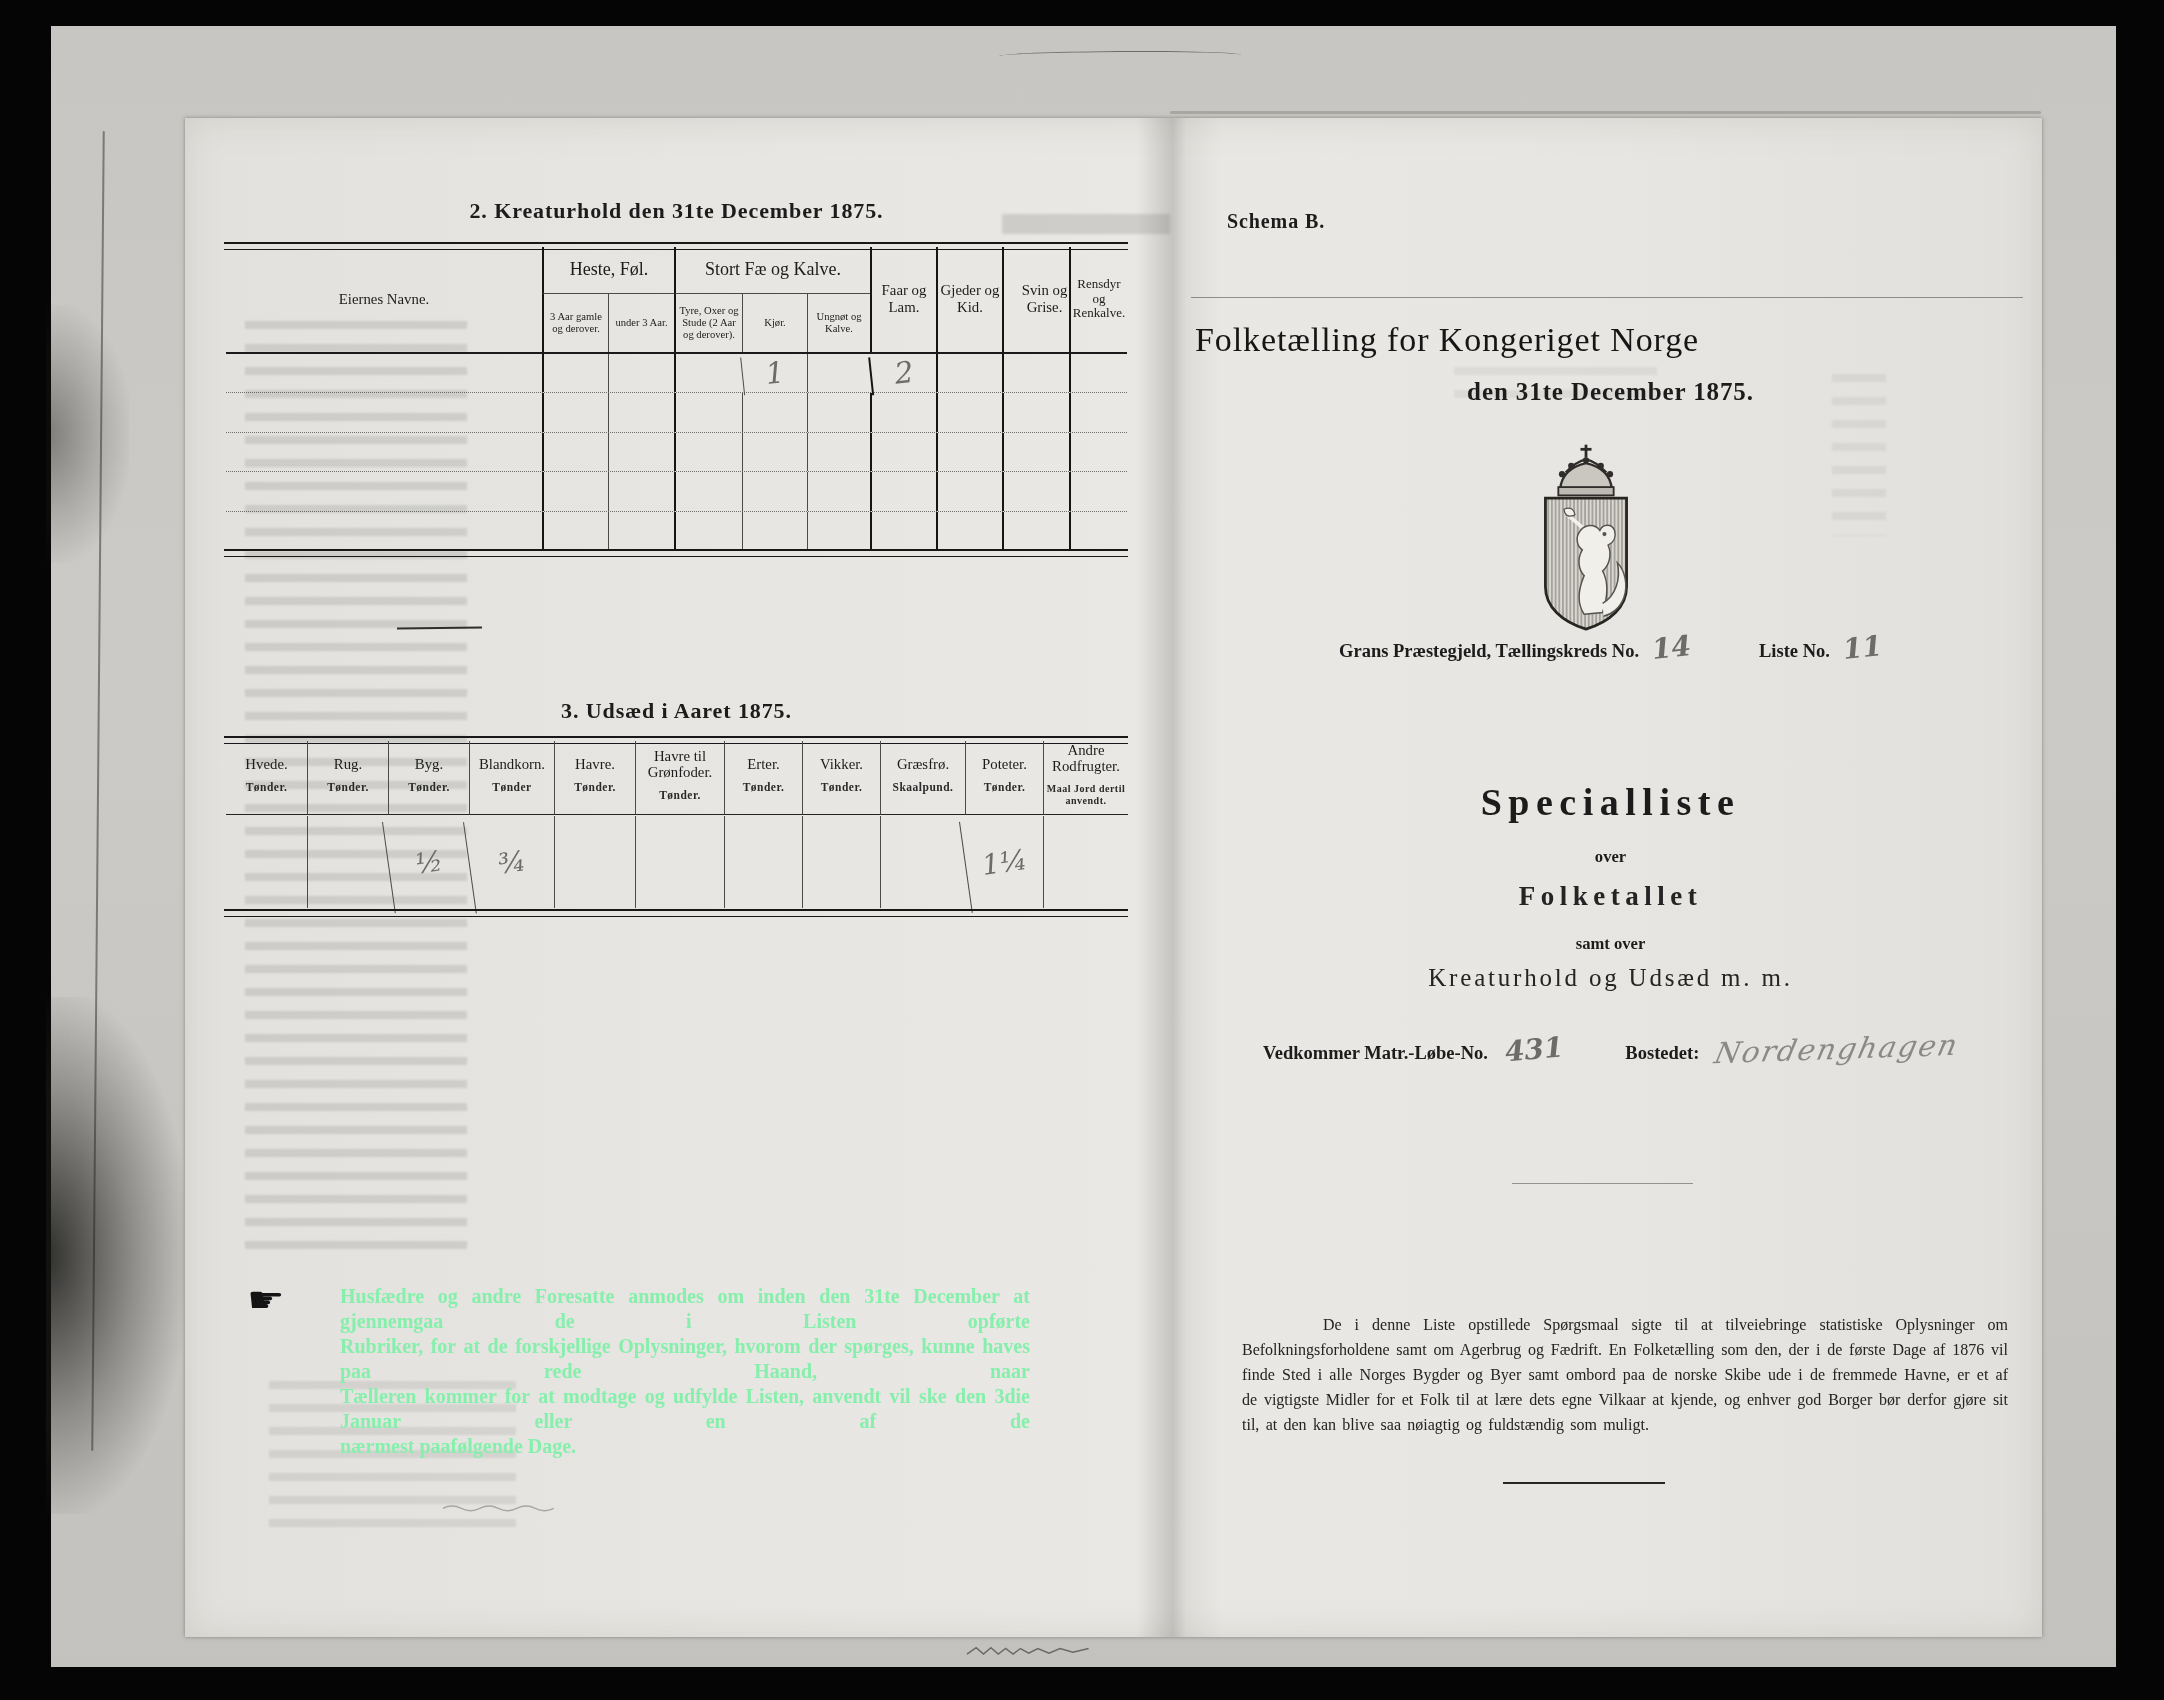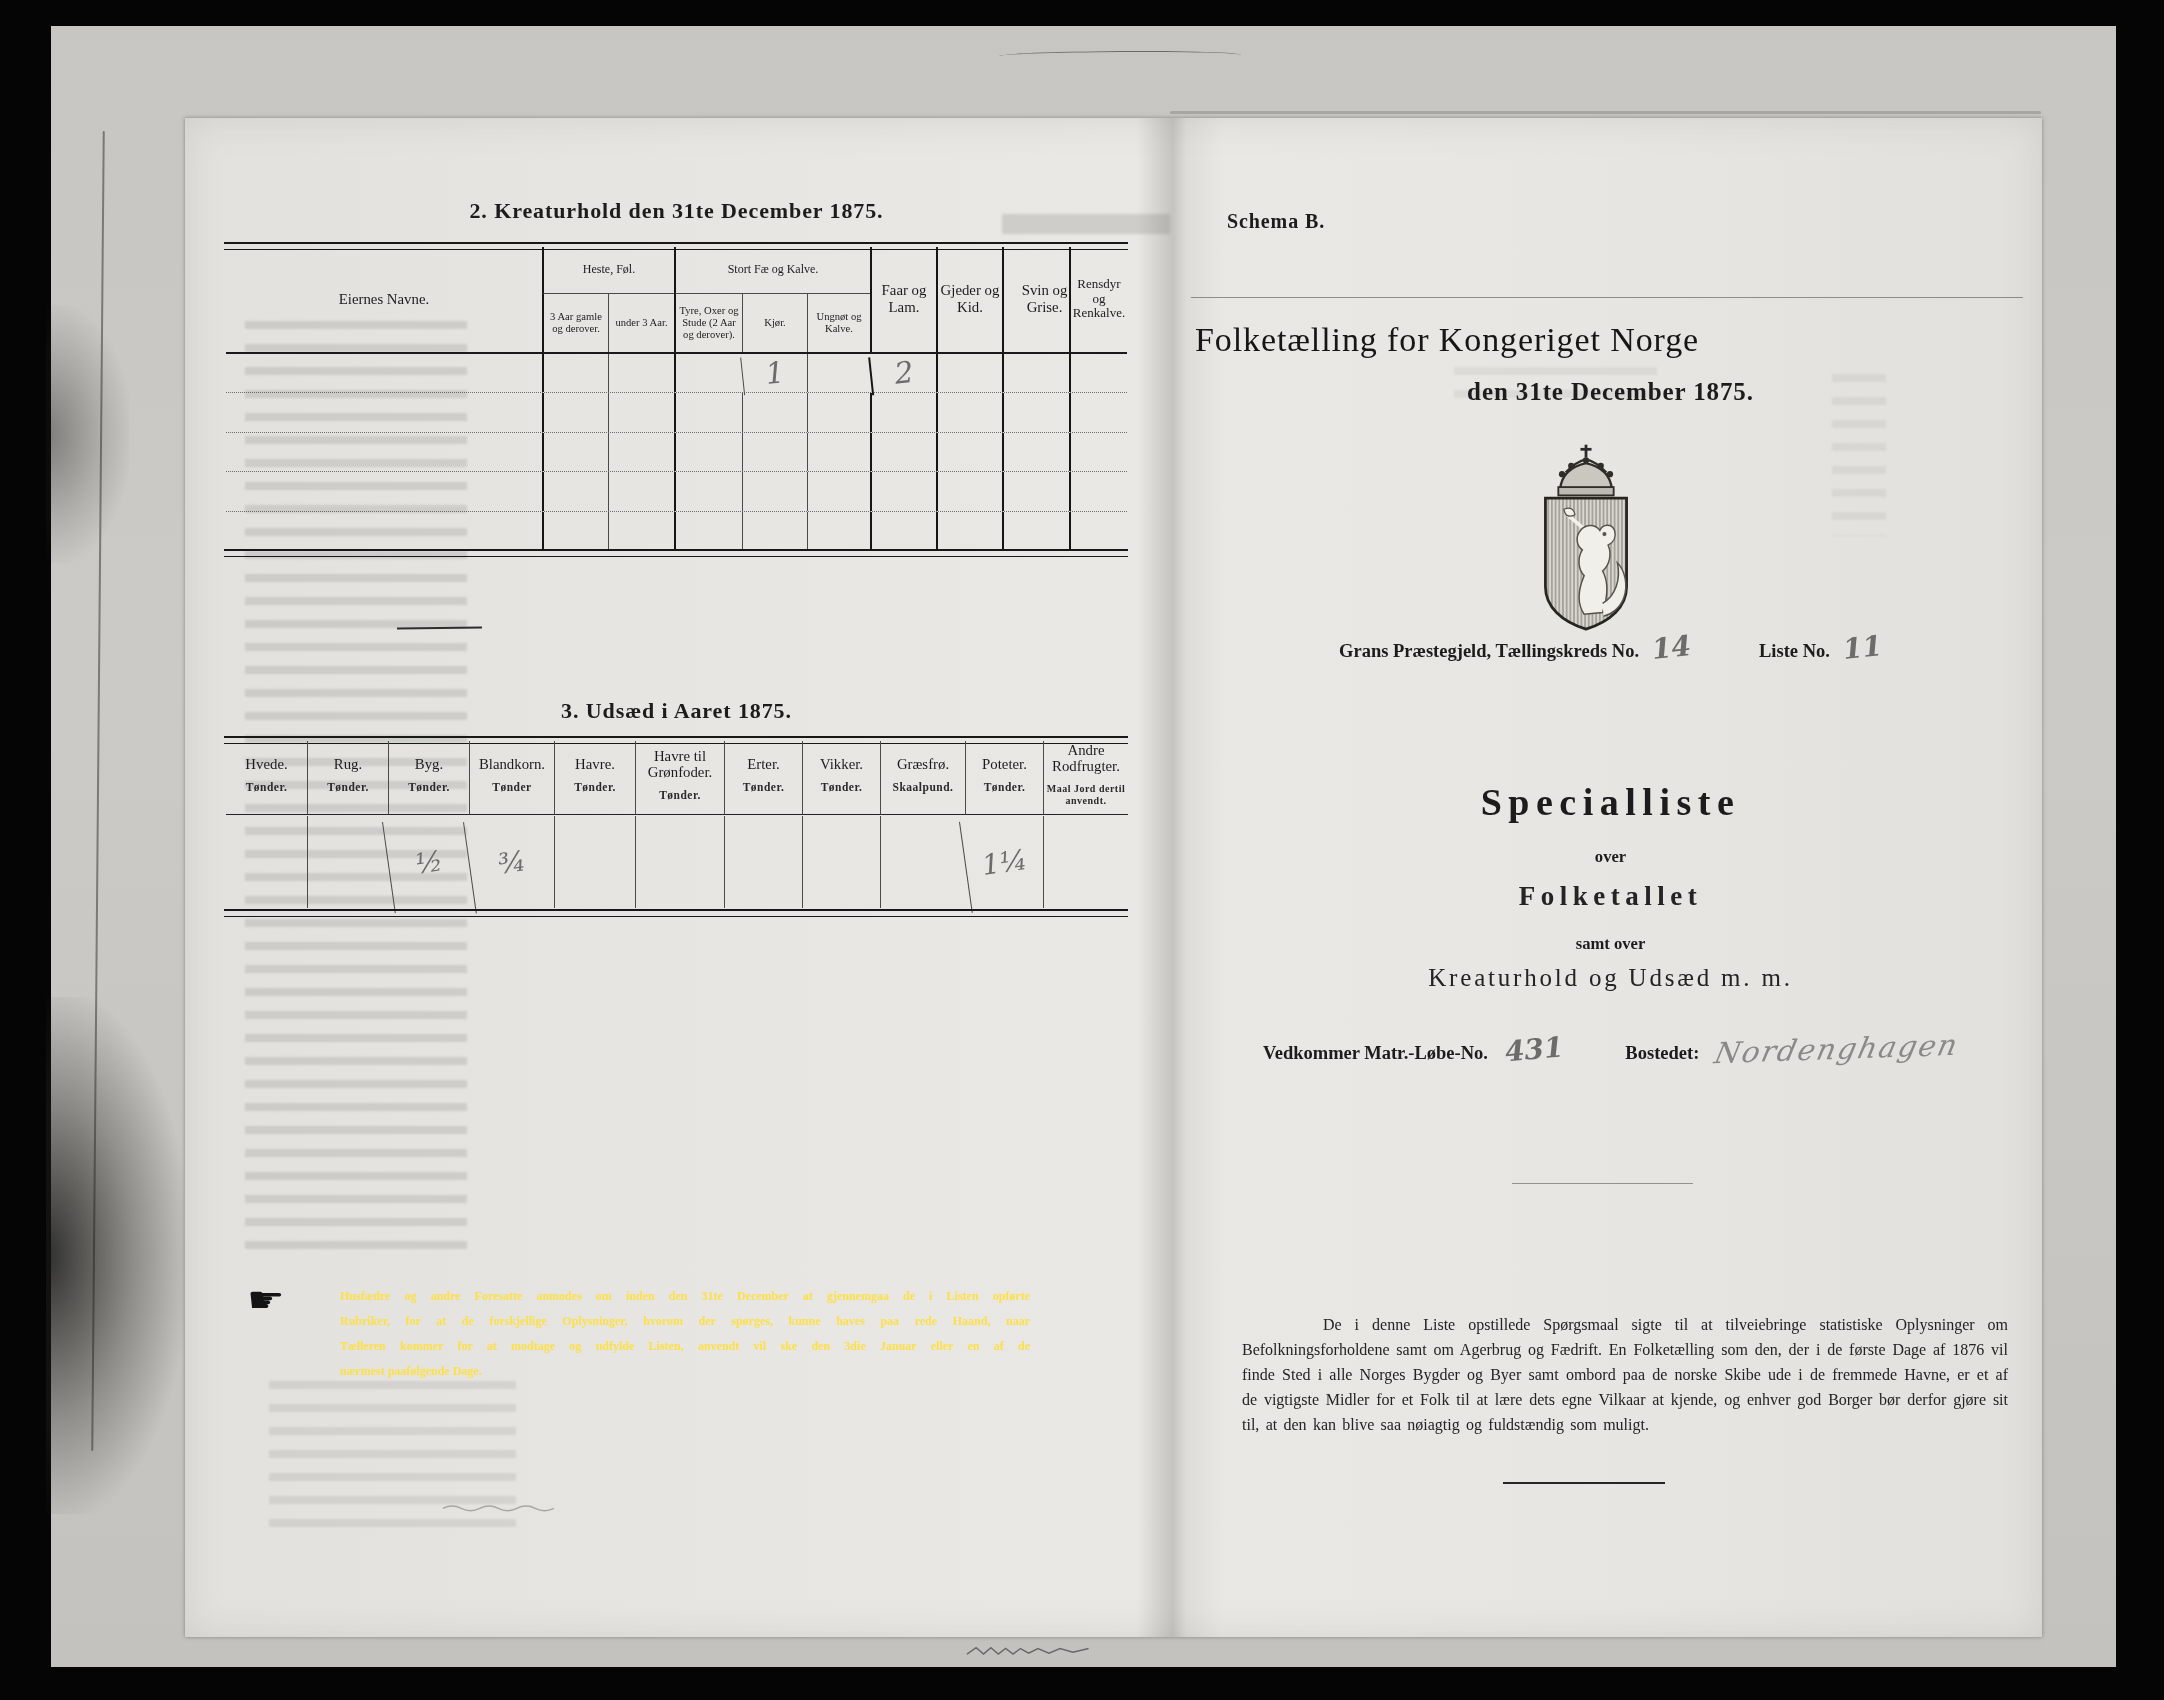--- a/index.html
+++ b/index.html
@@ -32,21 +32,21 @@
   
   .hw{font-style:italic;color:#6e6c6a;font-family:"DejaVu Serif",serif;}
   .cell{display:flex;align-items:center;justify-content:center;text-align:center;}
   .bl-heavy{border-left:2.4px solid #151515;}
   .bl-light{border-left:0.9px solid #4a4a4a;}
   
   #t1{left:226px;top:242px;width:901px;height:312px;}
   #t1 .hdr{position:absolute;left:0;top:4.6px;width:901px;height:105px;display:grid;
       grid-template-columns:316px 66px 66px 68px 65px 63px 66px 66px 67px 58px;grid-template-rows:46px 59px;
       border-bottom:2px solid #1a1a1a;}
-  #t1 .grp{font-size:12px;}
+  #t1 .grp{font-size:18px;}
   #t1 .sub{font-size:10.6px;line-height:12px;padding:0.9px;}
   #t1 .single{font-size:14.8px;line-height:17.5px;}
   #t1 .owner{font-size:14.8px;}
   #t1 .body{position:absolute;left:0;top:112px;width:901px;height:196px;display:flex;flex-direction:column;}
   #t1 .trow{flex:1;display:grid;grid-template-columns:316px 66px 66px 68px 65px 63px 66px 66px 67px 58px;
       border-bottom:0.9px dotted rgba(70,70,70,.75);}
   #t1 .trow.last{border-bottom:none;}
   #t1 .hwv{font-size:29.5px;transform:rotate(-6deg);line-height:0;}
   
   #t2{left:226px;top:736px;width:901px;height:177px;}
@@ -55,21 +55,21 @@
   #t2 .hcell{display:flex;flex-direction:column;align-items:center;justify-content:center;gap:8.3px;border-bottom:1.8px solid #242424;padding-bottom:3.7px;}
   #t2 .lab{font-size:14.8px;line-height:15.7px;text-align:center;}
   #t2 .unit{font-size:11.5px;font-weight:700;letter-spacing:0.5px;text-align:center;line-height:12px;color:#2a2a2a;}
   #t2 .body{position:absolute;left:0;top:80px;width:901px;height:92px;display:grid;
       grid-template-columns:81px 81px 81px 85px 81px 89px 78px 78px 85px 78px 85px;}
   #t2 .hwv{font-size:28px;transform:rotate(-8deg);}
   #t2 .vb{border-left:0.9px solid #4a4a4a;}
   
   .t-title{font-weight:700;font-size:22px;letter-spacing:0.9px;text-align:center;}
   #note-hand{left:247px;top:1275px;font-size:42px;color:#111;transform:scaleY(.85);}
-  #note-text{left:340px;top:1284px;width:690px;font-weight:700;font-size:12px;line-height:25px;color:#fde047;}
+  #note-text{left:340px;top:1284px;width:690px;font-weight:700;font-size:20px;line-height:25px;color:#86efac;}
   #note-text .jline{text-align:justify;text-align-last:justify;}
   #note-text .jline.end{text-align-last:left;}
   #between-dash{left:397px;top:627px;width:85px;border-top:2px solid #2e2e2e;transform:rotate(-.6deg);}
   .squiggle{stroke:#6b6967;stroke-width:1.6;fill:none;}
   
   #schema-label{left:1227px;top:210px;font-size:20px;font-weight:700;letter-spacing:0.9px;}
   #rp-toprule{left:1191px;top:297px;width:832px;border-top:1.1px solid rgba(70,70,70,.55);}
   #rp-title{left:1195px;top:321px;width:831px;text-align:left;font-size:34px;font-weight:400;letter-spacing:0.9px;color:#161616;}
   #rp-subtitle{left:1195px;top:378px;width:831px;text-align:center;font-size:25px;font-weight:700;letter-spacing:0.9px;}
   #coat{left:1525px;top:441px;}

